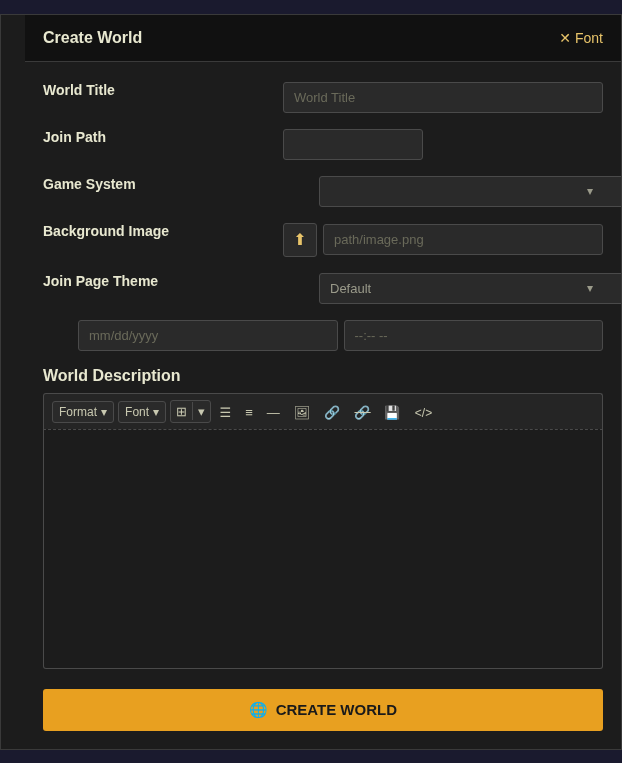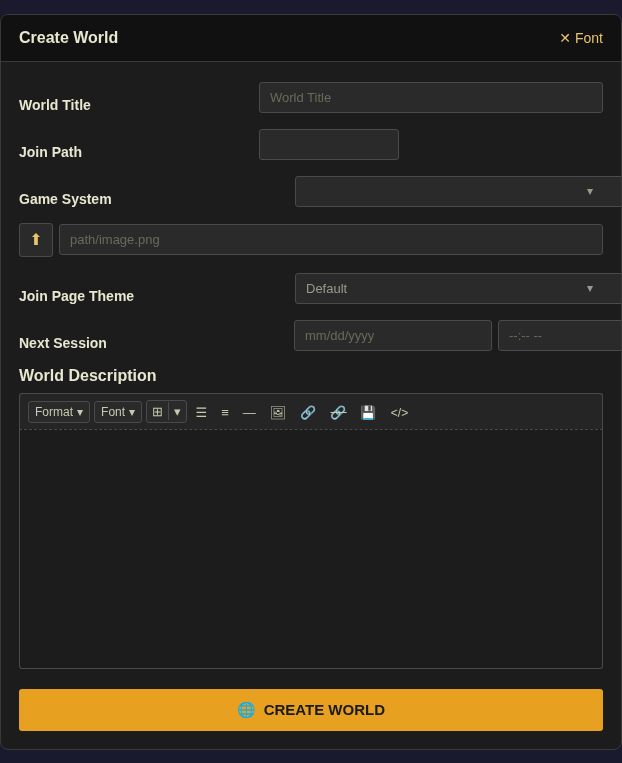--- a/index.html
+++ b/index.html
@@ -8,22 +8,23 @@
       display: flex;
       justify-content: center;
       align-items: center;
       min-height: 100vh;
       font-family: 'Segoe UI', Tahoma, Geneva, Verdana, sans-serif;
     }
     .modal {
       width: 622px;
       background: #1c1c1c;
       border: 1px solid #3a3a3a;
-      border-radius: 8px;
+      border-radius: 0;
       overflow: hidden;
+      padding-left: 24px;
     }
     .modal-header {
       background: #111111;
       padding: 14px 18px;
       display: flex;
       justify-content: space-between;
       align-items: center;
       border-bottom: 1px solid #3a3a3a;
     }
     .modal-title {
@@ -39,21 +40,21 @@
       font-size: 14px;
       display: flex;
       align-items: center;
       gap: 4px;
     }
     .modal-body {
       padding: 20px 18px;
     }
     .form-row {
       display: flex;
-      align-items: flex-end;
+      align-items: flex-start;
       margin-bottom: 16px;
     }
     .form-label {
       color: #e8e8d0;
       font-size: 14px;
       font-weight: bold;
       width: 240px;
       flex-shrink: 0;
     }
     .form-control {
@@ -250,40 +251,40 @@
       <label class="form-label">Game System</label>
       <div class="select-wrapper">
         <select class="form-select">
           <option value=""></option>
         </select>
         <span class="select-arrow">▾</span>
       </div>
     </div>
 
     <div class="form-row">
+      <label class="form-label">Background Image</label>
       <div class="bg-image-group">
         <button class="file-btn">
           <span>⬆</span>
         </button>
         <input class="form-control" style="flex: 1 1 0%;" type="text" placeholder="path/image.png">
       </div>
     </div>
 
     <div class="form-row">
       <label class="form-label">Join Page Theme</label>
       <div class="select-wrapper">
         <select class="form-select">
           <option value="default" selected="">Default</option>
         </select>
         <span class="select-arrow">▾</span>
       </div>
     </div>
 
     <div class="form-row">
-      <label class="form-label">Next Session</label>
       <div class="next-session-group">
         <input class="form-control" style="flex: 1 1 0%; margin-left: 35px;" type="text" placeholder="mm/dd/yyyy">
         <input class="form-control" style="flex: 1 1 0%;" type="text" placeholder="--:-- --">
       </div>
     </div>
 
     <div>
       <div class="section-title">World Description</div>
 
       <div class="editor-toolbar">

